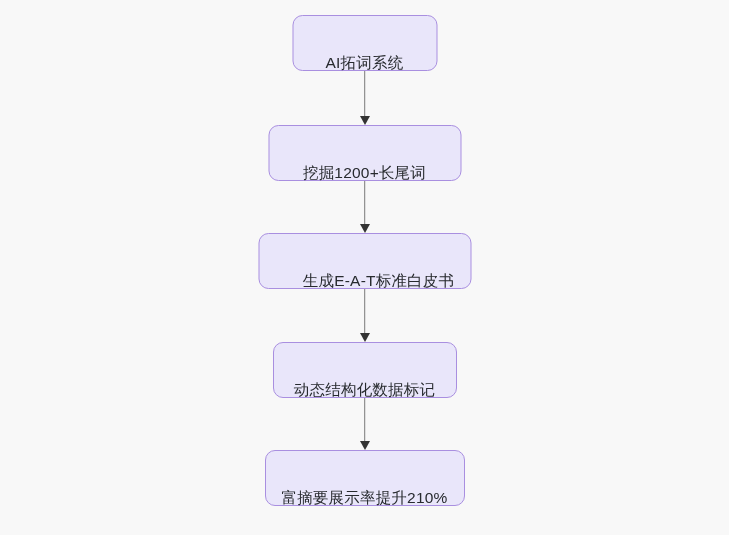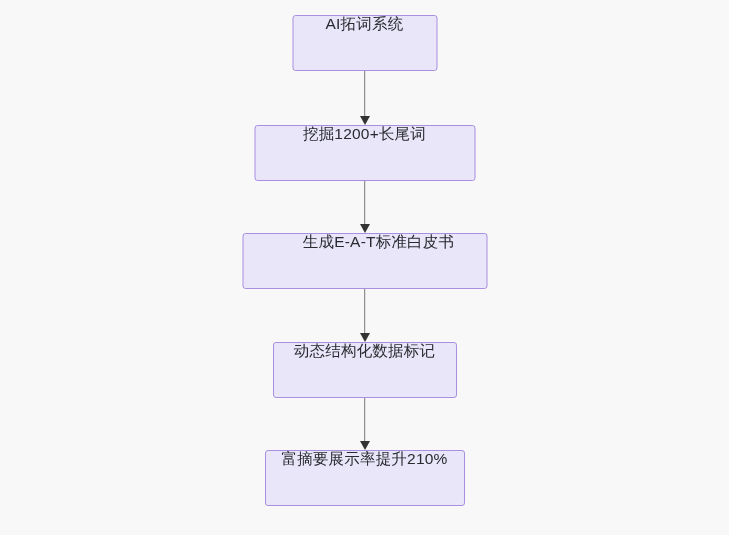--- a/index.html
+++ b/index.html
@@ -19,40 +19,40 @@
     width: 729px;
     height: 535px;
   }
 
   .node {
     position: absolute;
     box-sizing: border-box;
     height: 56px;
     background: #e9e6fa;
     border: 1px solid #a98fe0;
-    border-radius: 3px;
+    border-radius: 10px;
     display: flex;
-    align-items: flex-start;
+    align-items: flex-end;
     justify-content: center;
     left: 50%;
     transform: translateX(-50%);
   }
 
   .node-label {
     font-size: 15.5px;
     line-height: 1;
     color: #272a2e;
     white-space: nowrap;
     letter-spacing: 0.2px;
   }
 
   
   .node-0 { width: 145px; top: 15px;  }
-  .node-1 { width: 221px; top: 125px; }
-  .node-2 { width: 245px; top: 233px; padding-left: 28px; }
+  .node-1 { width: 193px; top: 125px; }
+  .node-2 { width: 213px; top: 233px; padding-left: 28px; }
   .node-3 { width: 184px; top: 342px; }
   .node-4 { width: 200px; top: 450px; }
 
   .edge {
     position: absolute;
     left: 50%;
     transform: translateX(-50%);
     width: 14px;
   }
   .edge .edge-line {

